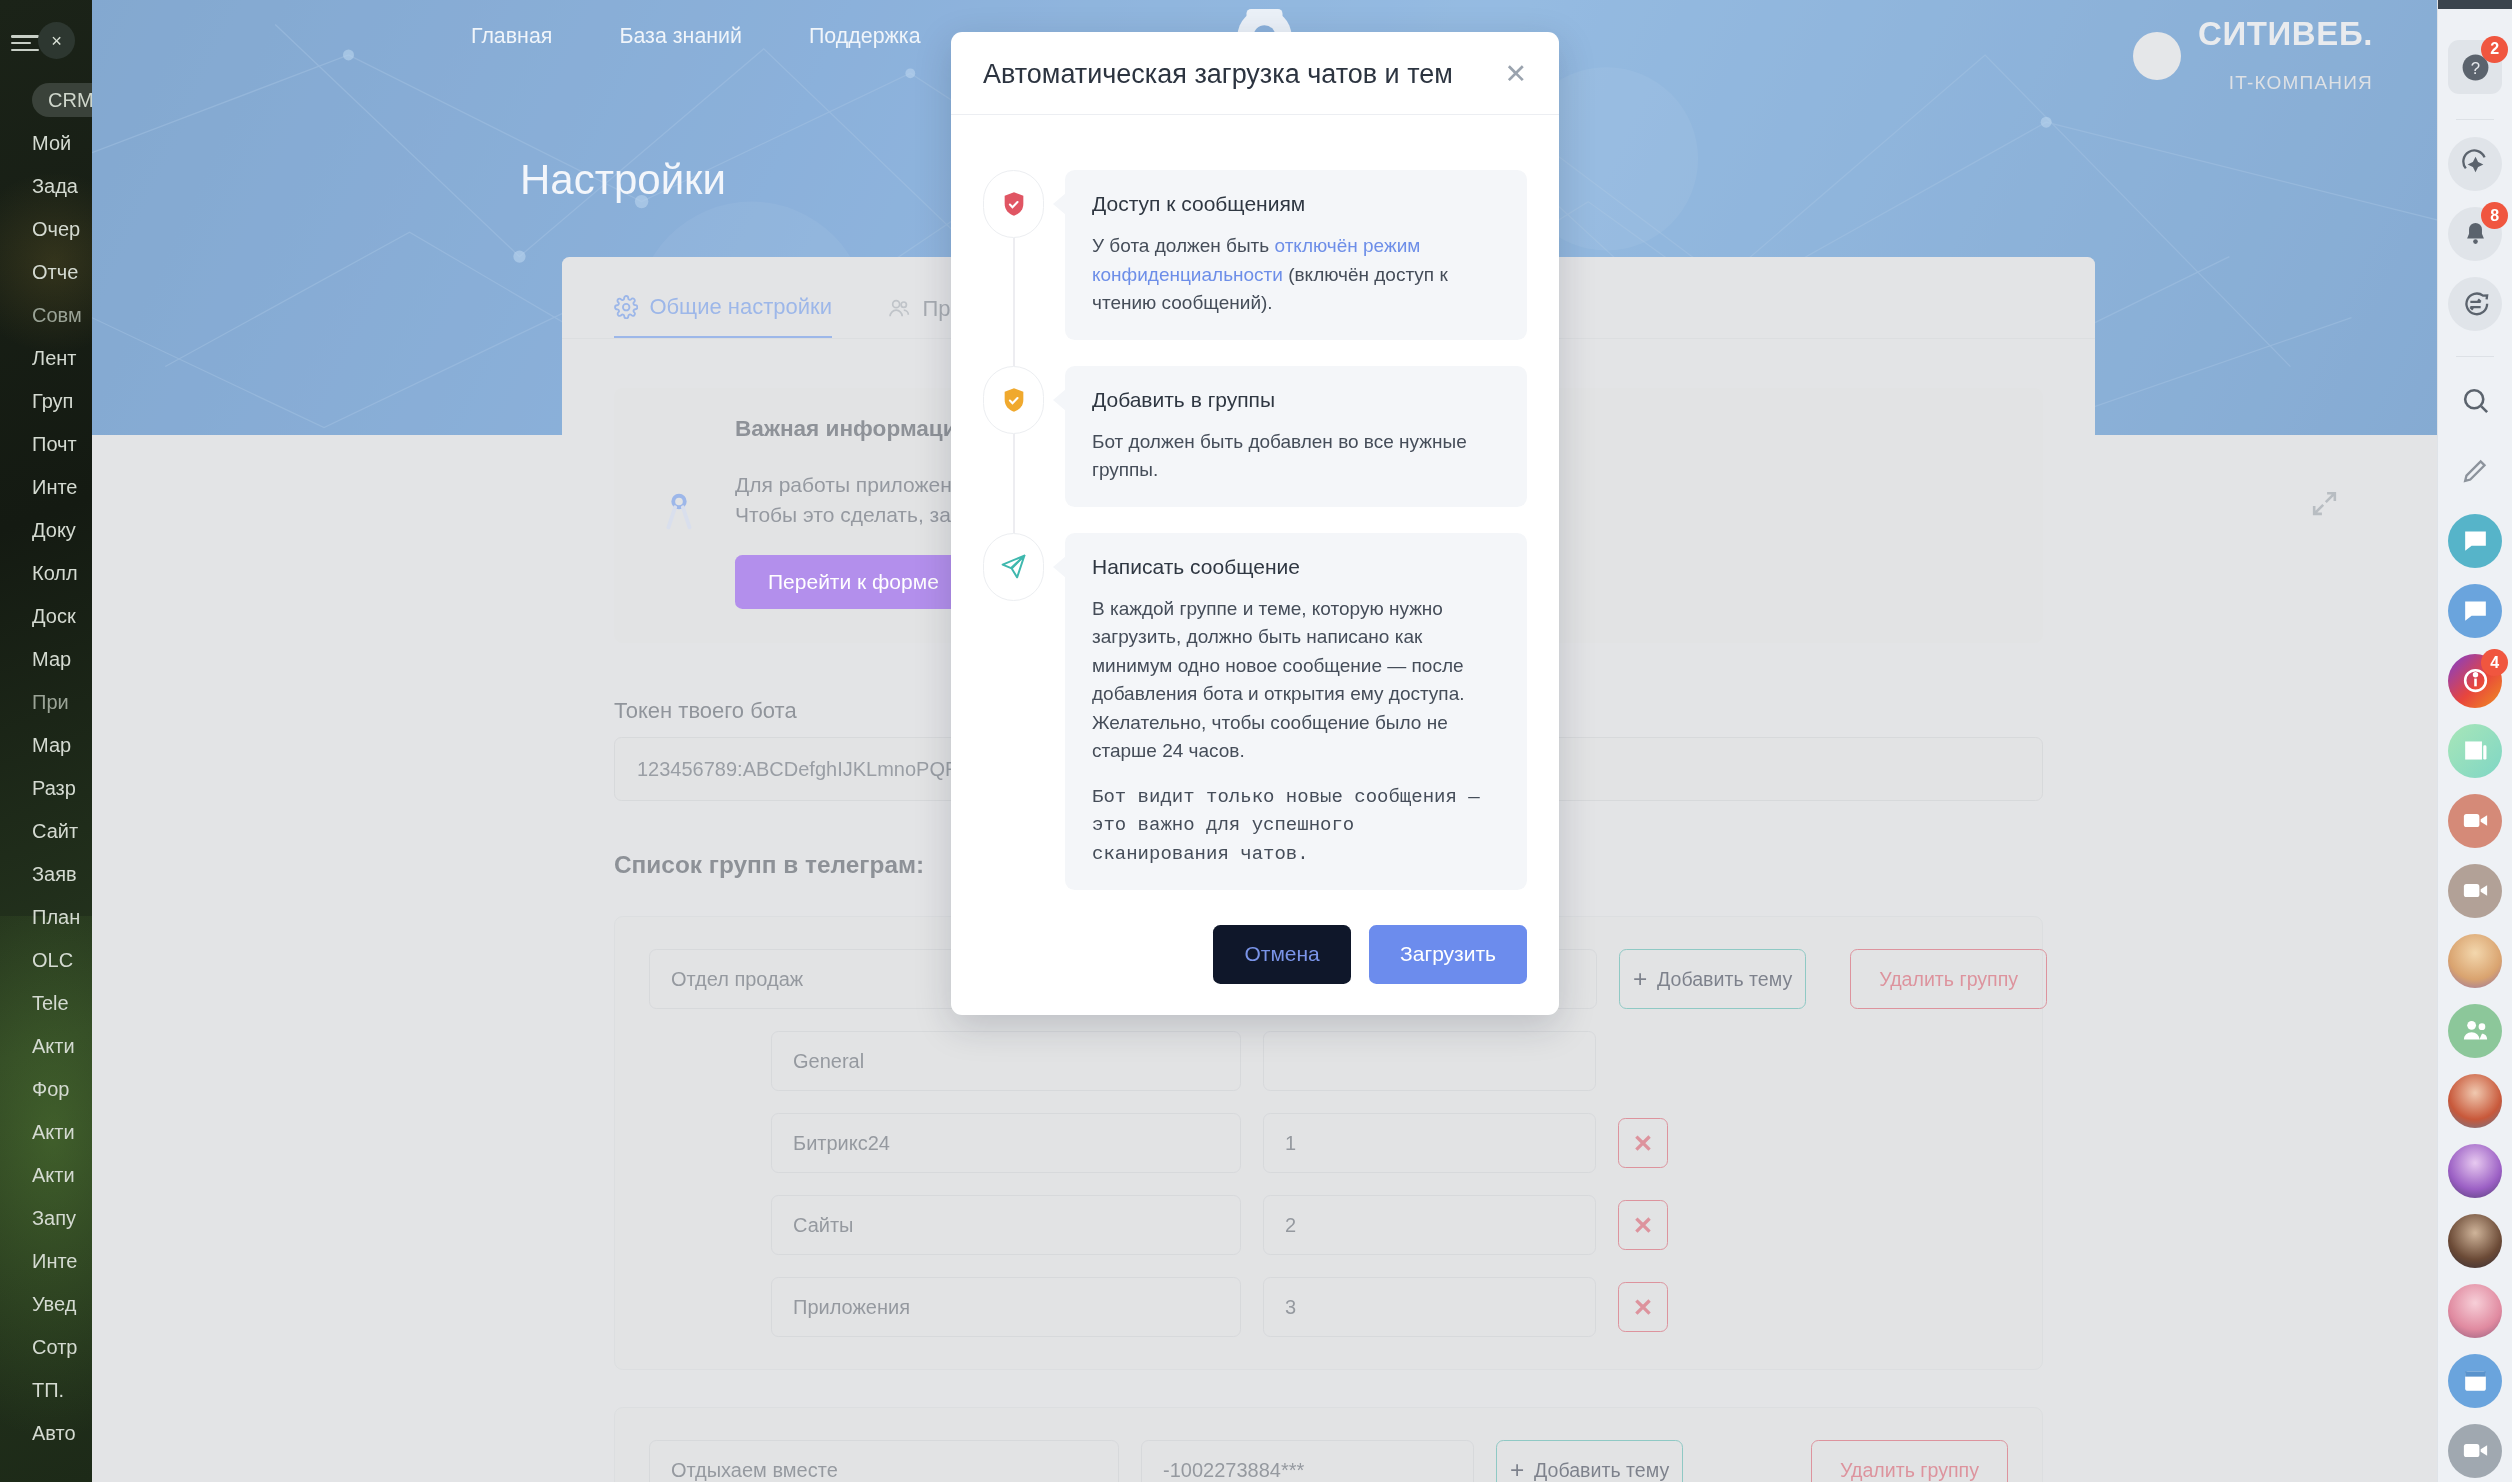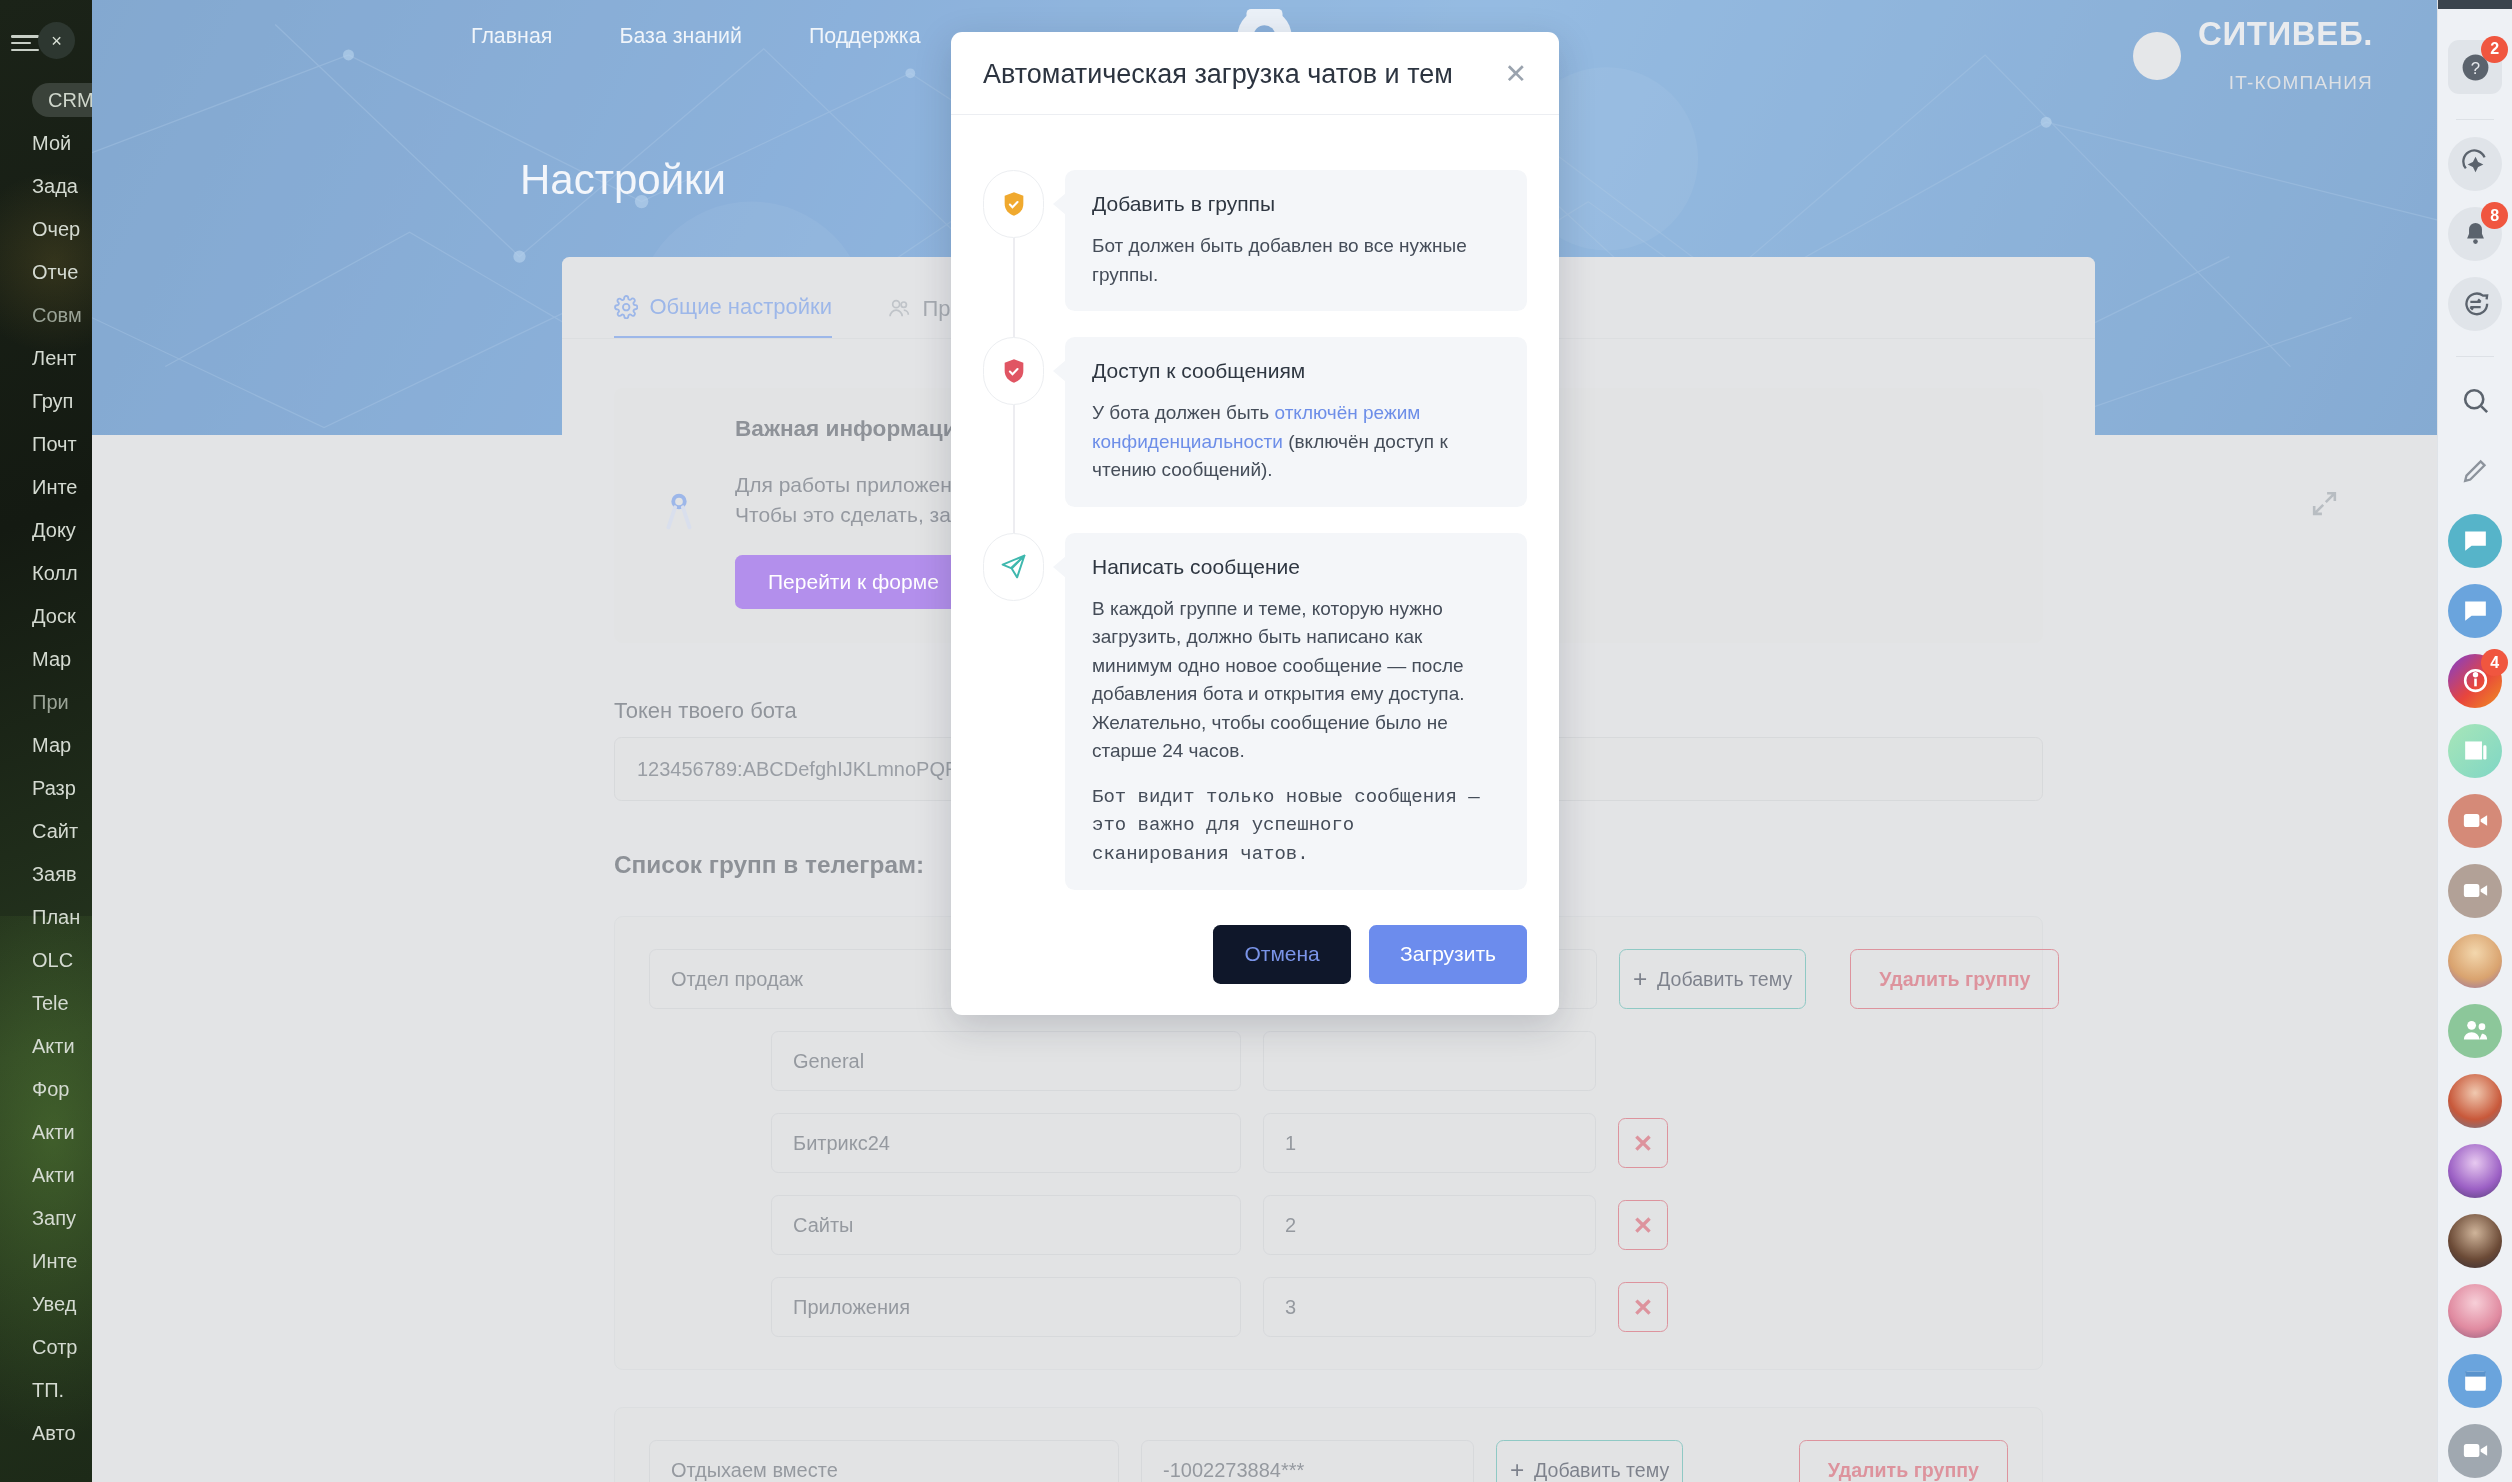--- a/index.html
+++ b/index.html
@@ -117,21 +117,21 @@
     white-space:nowrap; overflow:hidden;
   }
   .inp.name{ flex:0 0 470px; }
   .inp.name.wide{ flex:0 0 593px; }
   .inp.val{ flex:0 0 333px; }
   .btn-out{
     display:flex;align-items:center;justify-content:center;gap:9.8px;
     height:60px;border-radius:7.3px;font-size:19.6px;background:transparent;white-space:nowrap;
   }
   .btn-teal{ border:1.2px solid #309c92; color:#0f172a; padding:0 13px;}
-  .btn-red{ border:1.2px solid #c0394b; color:#c0394b; padding:12px 28px;font-weight:bold;}
+  .btn-red{ border:1.2px solid #c0394b; color:#c0394b; padding:12px 28px;}
   .btn-x{
     width:50px;height:50px;border:1.2px solid #c0394b;border-radius:7.3px;color:#c0394b;
     font-size:24.4px;font-weight:bold;display:flex;align-items:center;justify-content:center;
   }
   .plus{font-size:24.4px;line-height:0;}
 
   
   .expand-btn{
     position:absolute; right:79px; top:470px; width:67px;height:67px;
     background:#ccced1; border-radius:8.6px; display:flex;align-items:center;justify-content:center; z-index:6;
@@ -553,40 +553,40 @@
   <div class="m-head">
     <div class="m-title">Автоматическая загрузка чатов и тем</div>
     <div class="m-close">✕</div>
   </div>
   <div class="m-body">
     <div class="steps" id="steps">
         <div class="step">
           <div class="step-line"></div>
           <div class="step-ico">
             <svg viewBox="0 0 24 24" width="28" height="28">
-              <path d="M12 2l8 3v7c0 5-3.5 8.6-8 10-4.5-1.4-8-5-8-10V5z" fill="#f0a92e"></path>
+              <path d="M12 2l8 3v7c0 5-3.5 8.6-8 10-4.5-1.4-8-5-8-10V5z" fill="#e05563"></path>
               <path d="M8.5 12.5l2.2 2.2 4.3-4.4" stroke="#fff" stroke-width="1.8" fill="none" stroke-linecap="round"></path>
             </svg>
           </div>
           <div class="step-body">
-            <div class="step-h">Добавить в группы</div>
-            <div class="step-p">Бот должен быть добавлен во все нужные группы.</div>
+            <div class="step-h">Доступ к сообщениям</div>
+            <div class="step-p">У бота должен быть <span class="lnk">отключён режим конфиденциальности</span> (включён доступ к чтению сообщений).</div>
           </div>
         </div>
         <div class="step">
           <div class="step-line"></div>
           <div class="step-ico">
             <svg viewBox="0 0 24 24" width="28" height="28">
-              <path d="M12 2l8 3v7c0 5-3.5 8.6-8 10-4.5-1.4-8-5-8-10V5z" fill="#e05563"></path>
+              <path d="M12 2l8 3v7c0 5-3.5 8.6-8 10-4.5-1.4-8-5-8-10V5z" fill="#f0a92e"></path>
               <path d="M8.5 12.5l2.2 2.2 4.3-4.4" stroke="#fff" stroke-width="1.8" fill="none" stroke-linecap="round"></path>
             </svg>
           </div>
           <div class="step-body">
-            <div class="step-h">Доступ к сообщениям</div>
-            <div class="step-p">У бота должен быть <span class="lnk">отключён режим конфиденциальности</span> (включён доступ к чтению сообщений).</div>
+            <div class="step-h">Добавить в группы</div>
+            <div class="step-p">Бот должен быть добавлен во все нужные группы.</div>
           </div>
         </div>
         <div class="step">
           <div class="step-ico">
             <svg viewBox="0 0 24 24" width="29" height="29" fill="none" stroke="#3fb8ae" stroke-width="1.6" stroke-linejoin="round">
               <path d="M21 3L3 10.5l7 2.8L21 3z"></path>
               <path d="M21 3l-6 18-4.5-7.3L21 3z"></path>
             </svg>
           </div>
           <div class="step-body">

